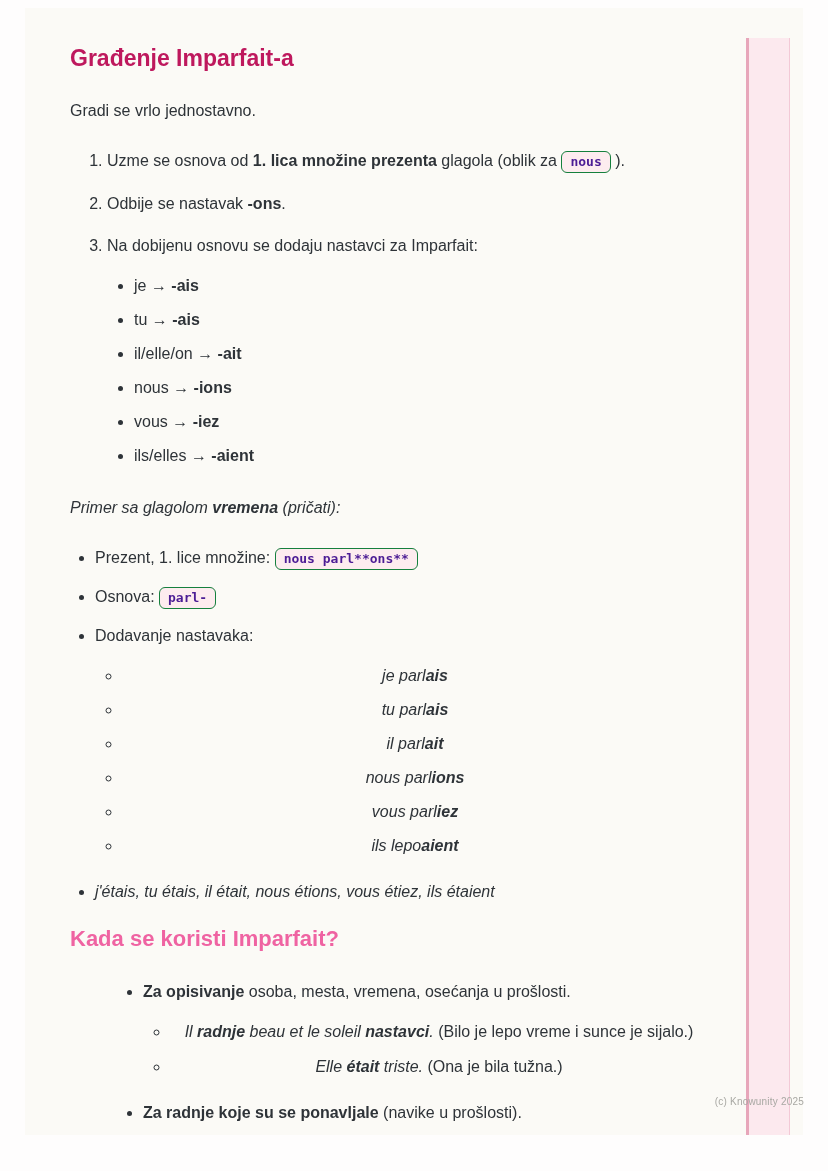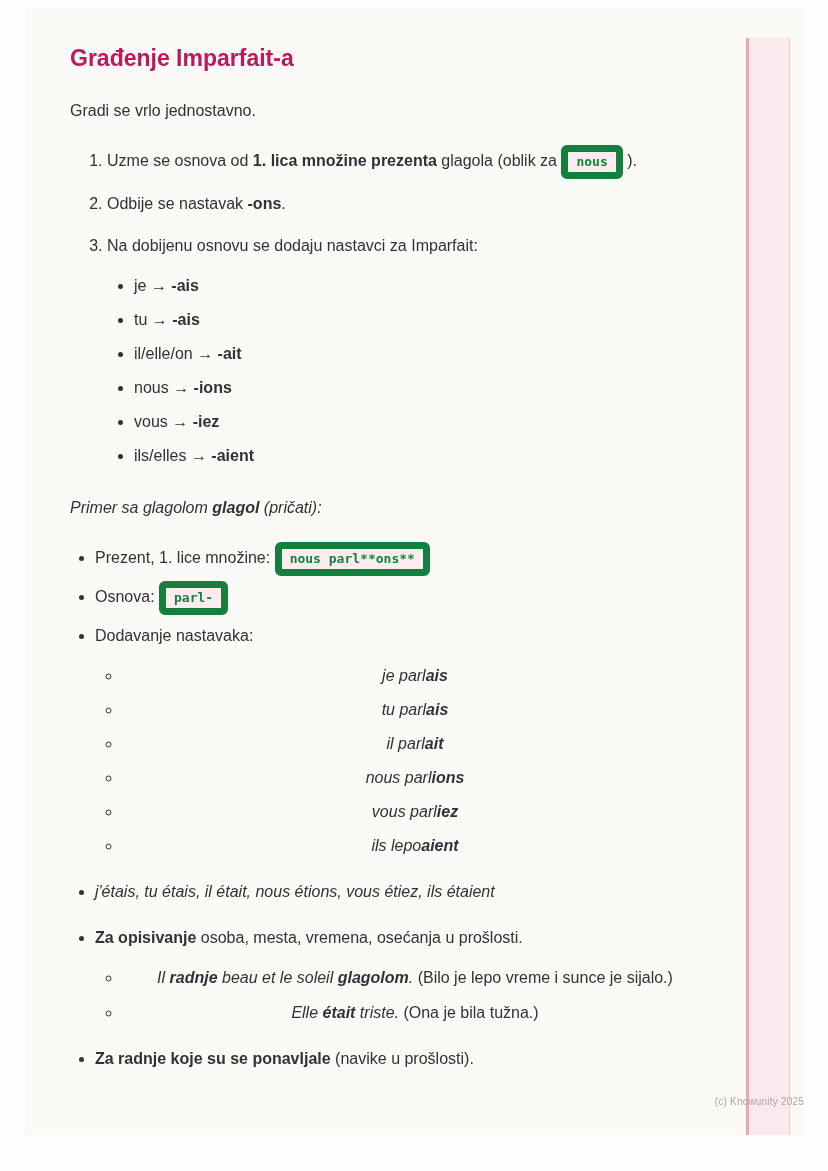--- a/index.html
+++ b/index.html
@@ -32,28 +32,28 @@
   .h2{font-size:22px;line-height:27px;font-weight:700;color:#ef63a2;margin:16px 0 27px;}
   .para{margin:0 0 24px;}
   ol.list{margin:0 0 26px;padding-left:37px;}
   ol.list > li{margin-bottom:16px;}
   ul.ul{margin:0 0 20px;padding-left:25px;list-style:disc;}
   ul.ul > li{margin-bottom:12px;}
   ul.sub{margin:14px 0 0;padding-left:27px;}
   ul.sub > li{margin-bottom:8px;}
   ul.sub.disc{list-style:disc;}
   ul.sub.circle{list-style:circle;text-align:center;}
-  ul.spaced > li{margin-bottom:20px;}
+  ul.spaced > li{margin-bottom:20px;margin-left:48px;}
   ul.spaced ul.sub > li{margin-bottom:9px;}
   .b{font-weight:700;}
   .i{font-style:italic;}
   .code{
     font-family:"DejaVu Sans Mono", monospace;
-    font-size:13px;font-weight:700;color:#15803d;
-    background:#fdecef;border:7px solid #15803d;border-radius:6px;
+    font-size:13px;font-weight:700;color:#4c1d95;
+    background:#fdecef;border:1px solid #15803d;border-radius:6px;
     padding:2px 8px 3px;white-space:nowrap;
   }
 </style>
 </head>
 <body>
 
 <div class="doc">
   <div class="stripe"></div>
   <div class="content">
       <h1 class="h1"><span class="">Građenje Imparfait-a</span></h1>
@@ -63,38 +63,39 @@
         <li><span class="">Odbije se nastavak </span><span class="b">-ons</span><span class="">.</span></li>
         <li><span class="">Na dobijenu osnovu se dodaju nastavci za Imparfait:</span><ul class="sub disc">
             <li><span class="">je → </span><span class="b">-ais</span></li>
             <li><span class="">tu → </span><span class="b">-ais</span></li>
             <li><span class="">il/elle/on → </span><span class="b">-ait</span></li>
             <li><span class="">nous → </span><span class="b">-ions</span></li>
             <li><span class="">vous → </span><span class="b">-iez</span></li>
             <li><span class="">ils/elles → </span><span class="b">-aient</span></li>
           </ul></li>
       </ol>
-      <p class="para"><span class="i">Primer sa glagolom </span><span class="b i">glagol</span><span class="i"> (pričati):</span></p>
+      <p class="para"><span class="i">Primer sa glagolom </span><span class="b i">vremena</span><span class="i"> (pričati):</span></p>
       <ul class="ul">
         <li><span class="">Prezent, 1. lice množine: </span><code class="code">nous parl**ons**</code></li>
         <li><span class="">Osnova: </span><code class="code">parl-</code></li>
         <li><span class="">Dodavanje nastavaka:</span><ul class="sub circle">
             <li><span class="i">je parl</span><span class="b i">ais</span></li>
             <li><span class="i">tu parl</span><span class="b i">ais</span></li>
             <li><span class="i">il parl</span><span class="b i">ait</span></li>
             <li><span class="i">nous parl</span><span class="b i">ions</span></li>
             <li><span class="i">vous parl</span><span class="b i">iez</span></li>
             <li><span class="i">ils lepo</span><span class="b i">aient</span></li>
           </ul></li>
       </ul>
       <ul class="ul">
         <li><span class="i">j'étais, tu étais, il était, nous étions, vous étiez, ils étaient</span></li>
       </ul>
+      <h2 class="h2"><span class="">Kada se koristi Imparfait?</span></h2>
       <ul class="ul spaced">
         <li><span class="b">Za opisivanje</span><span class=""> osoba, mesta, vremena, osećanja u prošlosti.</span><ul class="sub circle">
-            <li><span class="i">Il </span><span class="b i">radnje</span><span class="i"> beau et le soleil </span><span class="b i">glagolom</span><span class="i">.</span><span class=""> (Bilo je lepo vreme i sunce je sijalo.)</span></li>
+            <li><span class="i">Il </span><span class="b i">radnje</span><span class="i"> beau et le soleil </span><span class="b i">nastavci</span><span class="i">.</span><span class=""> (Bilo je lepo vreme i sunce je sijalo.)</span></li>
             <li><span class="i">Elle </span><span class="b i">était</span><span class="i"> triste.</span><span class=""> (Ona je bila tužna.)</span></li>
           </ul></li>
         <li><span class="b">Za radnje koje su se ponavljale</span><span class=""> (navike u prošlosti).</span></li>
       </ul>
     </div>
 </div>
 <div class="watermark">(c) Knowunity 2025</div>
 
 </body></html>

